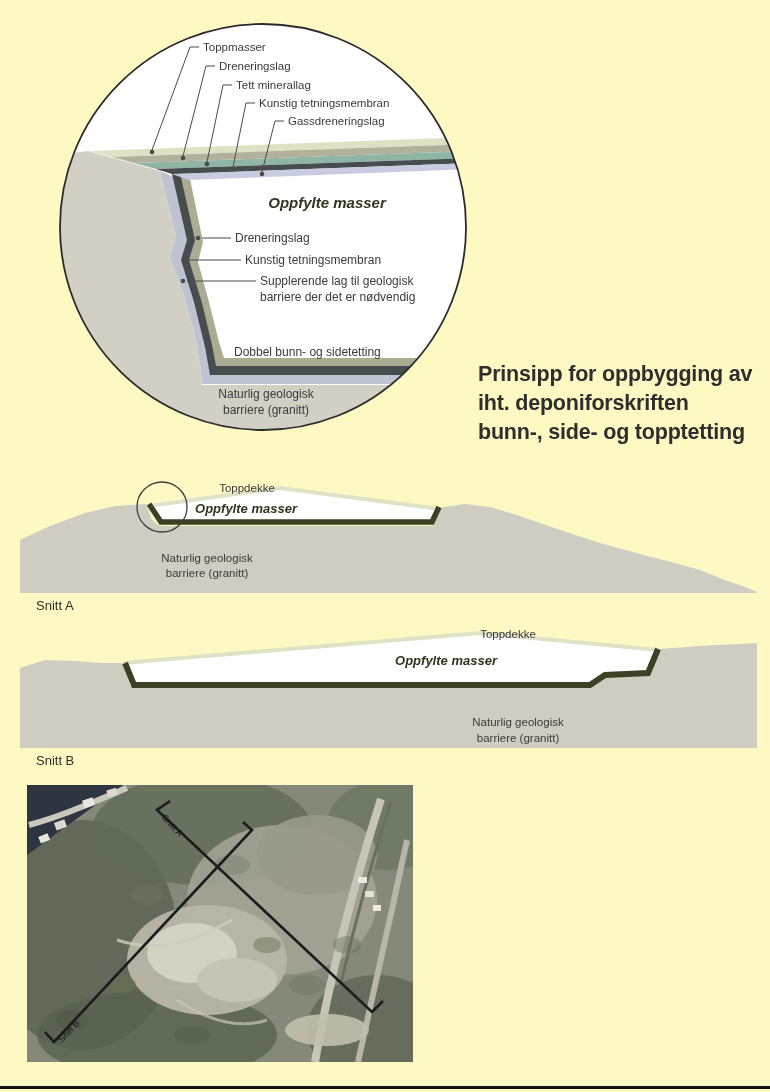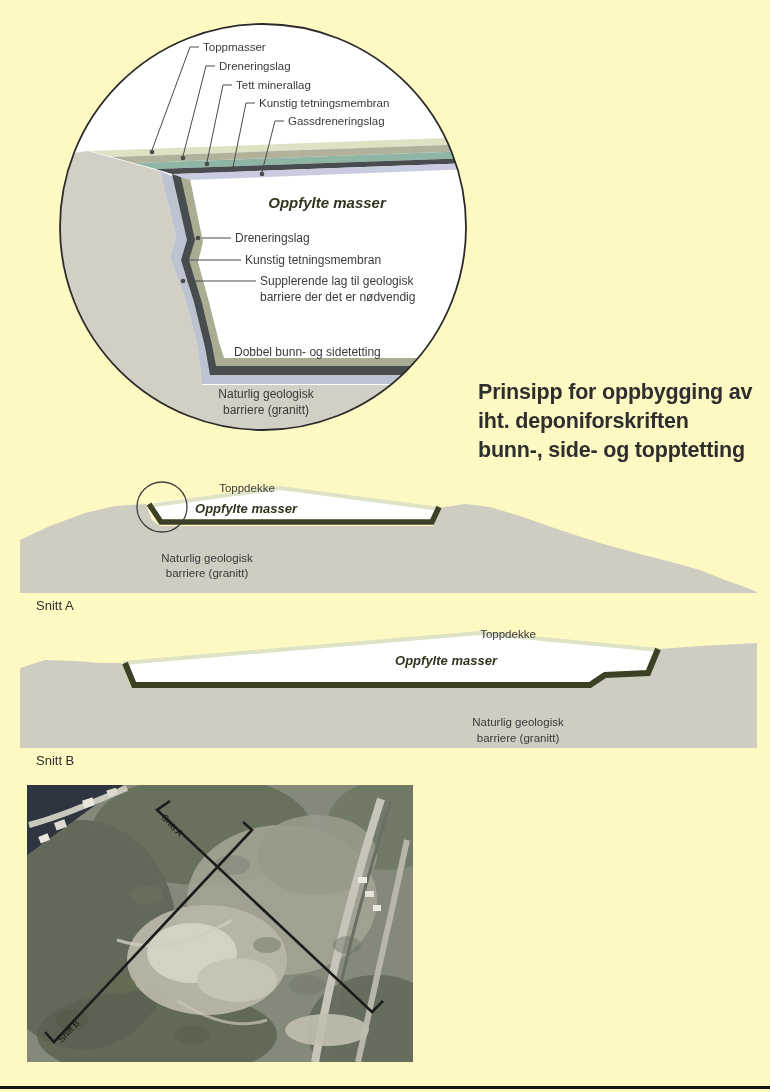--- a/index.html
+++ b/index.html
@@ -1,20 +1,20 @@
 <!DOCTYPE html>
 <html><head>
 <meta charset="utf-8">
 <style>
   html,body{margin:0;padding:0;background:#ffffff;}
   #page{position:relative;width:770px;height:1092px;background:#fef9c3;overflow:hidden;
         font-family:"Liberation Sans",sans-serif;}
   .abs{position:absolute;}
   #title-block{left:478px;top:360px;width:285px;color:#2e2e2e;
-               font-weight:bold;font-size:21.5px;line-height:29px;letter-spacing:-0.2px;margin-top:18px;}
+               font-weight:bold;font-size:21.5px;line-height:29px;letter-spacing:-0.2px;}
   #bottom-rule{left:0;top:1086px;width:770px;height:3px;background:#151515;}
   svg text{font-family:"Liberation Sans",sans-serif;fill:#3a3a3a;}
   .lbl{font-size:11.5px;}
   .lbl2{font-size:12px;}
   .fill-lbl{font-size:15px;font-style:italic;font-weight:bold;fill:#33331f;}
   .fill-lbl-s{font-size:13px;font-style:italic;font-weight:bold;fill:#33331f;}
   .snitt-lbl{font-size:13px;fill:#2e2e2e;}
   .map-lbl{font-size:9px;fill:#111;}
   .leader{stroke:#4a4a4a;stroke-width:1;fill:none;}
 </style>

